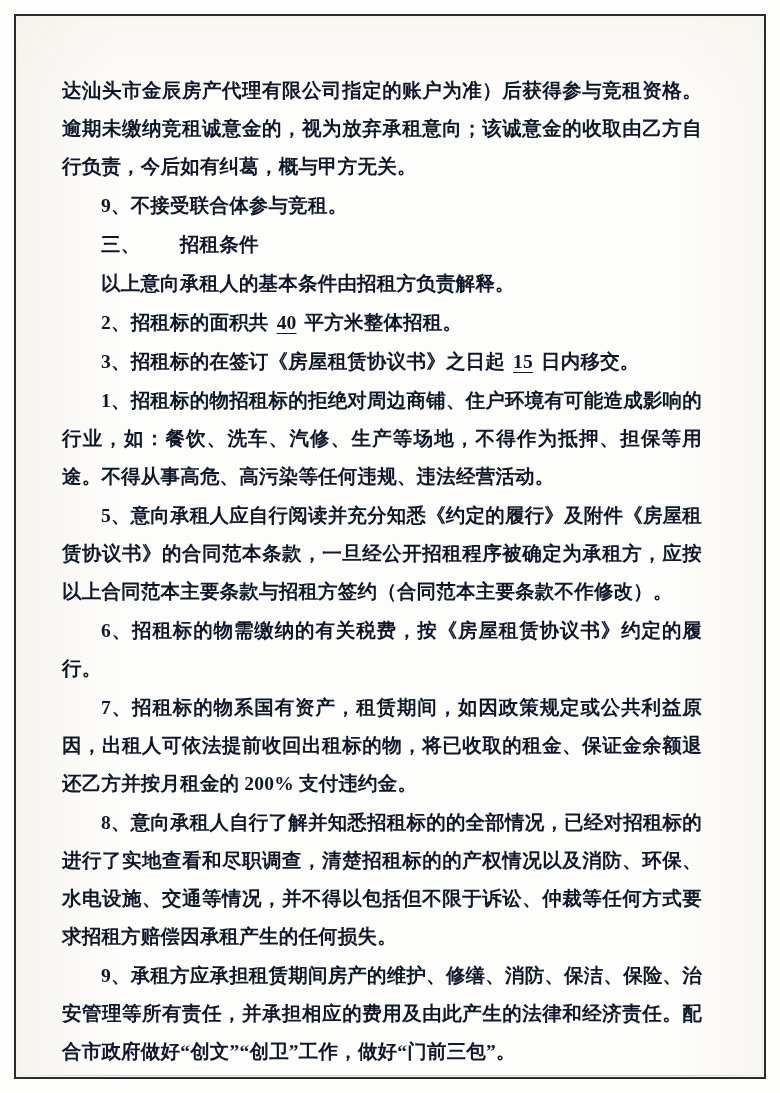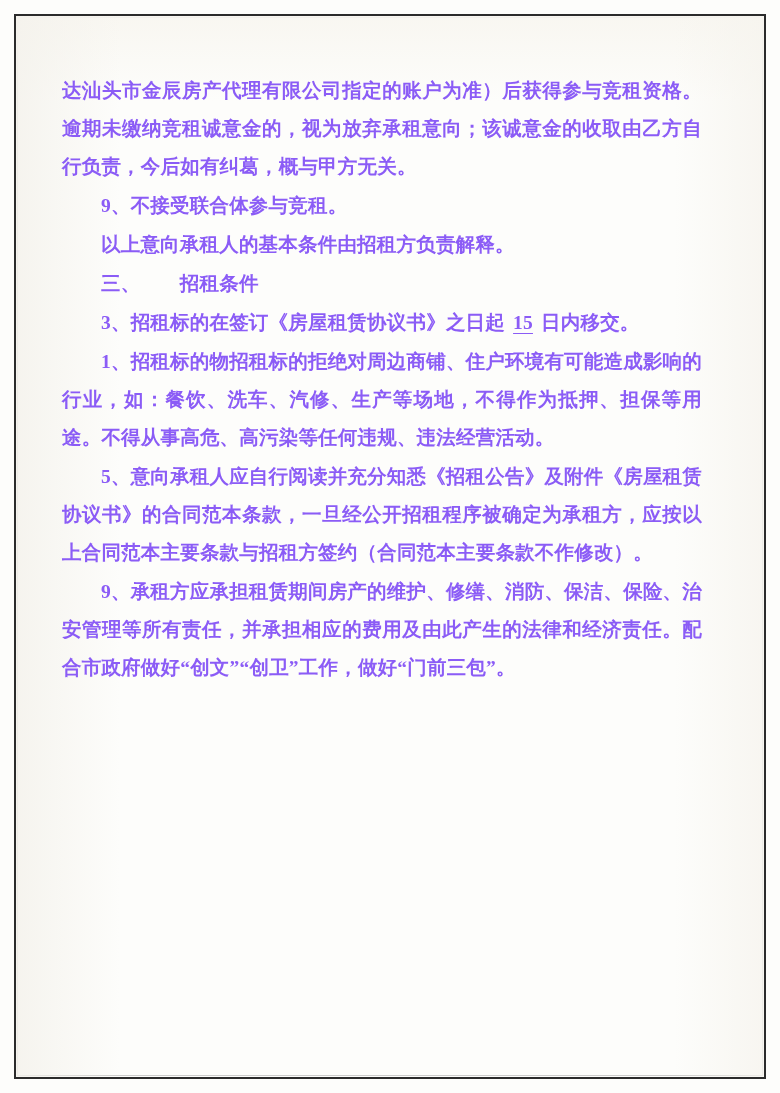--- a/index.html
+++ b/index.html
@@ -46,21 +46,21 @@
   .doc-body {
     position: absolute;
     left: 62px;
     top: 72px;
     width: 640px;
   }
   p.para {
     margin: 0 0 1px 0;
     font-size: 19.5px;
     line-height: 38px;
-    color: #8b5cf6;
+    color: #0f172a;
     letter-spacing: 0.2px;
     text-align: justify;
     font-weight: 600;
     font-family: "Liberation Serif", "DejaVu Serif", serif;
   }
   p.indent {
     text-indent: 2em;
   }
   .u {
     text-decoration: underline;
@@ -76,31 +76,35 @@
 <div class="page">
   <div class="scan-frame"></div>
   <div class="paper-tint"></div>
 
   <div class="doc-body">
 
     <p class="para">达汕头市金辰房产代理有限公司指定的账户为准）后获得参与竞租资格。逾期未缴纳竞租诚意金的，视为放弃承租意向；该诚意金的收取由乙方自行负责，今后如有纠葛，概与甲方无关。</p>
 
     <p class="para indent">9、不接受联合体参与竞租。</p>
 
+    <p class="para indent">三、　　招租条件</p>
+
     <p class="para indent">以上意向承租人的基本条件由招租方负责解释。</p>
 
-    <p class="para indent">三、　　招租条件</p>
 
-
+    <p class="para indent"><span>2、招租标的面积共 <span class="u">40</span> 平方米整体招租。</span></p>
 
     <p class="para indent"><span>3、招租标的在签订<span class="em-title">《房屋租赁协议书》</span>之日起 <span class="u">15</span> 日内移交。</span></p>
 
     <p class="para indent">1、招租标的物招租标的拒绝对周边商铺、住户环境有可能造成影响的行业，如：餐饮、洗车、汽修、生产等场地，不得作为抵押、担保等用途。不得从事高危、高污染等任何违规、违法经营活动。</p>
 
-    <p class="para indent">5、意向承租人应自行阅读并充分知悉<span class="em-title">《招租公告》</span>及附件<span class="em-title">《房屋租赁协议书》</span>的合同范本条款，一旦经公开招租程序被确定为承租方，应按以上合同范本主要条款与招租方签约（合同范本主要条款不作修改）。</p>
+    <p class="para indent">5、意向承租人应自行阅读并充分知悉<span class="em-title">《约定的履行》</span>及附件<span class="em-title">《房屋租赁协议书》</span>的合同范本条款，一旦经公开招租程序被确定为承租方，应按以上合同范本主要条款与招租方签约（合同范本主要条款不作修改）。</p>
 
+    <p class="para indent">6、招租标的物需缴纳的有关税费，按<span class="em-title">《房屋租赁协议书》</span>约定的履行。</p>
 
+    <p class="para indent">7、招租标的物系国有资产，租赁期间，如因政策规定或公共利益原因，出租人可依法提前收回出租标的物，将已收取的租金、保证金余额退还乙方并按月租金的 200% 支付违约金。</p>
 
+    <p class="para indent">8、意向承租人自行了解并知悉招租标的的全部情况，已经对招租标的进行了实地查看和尽职调查，清楚招租标的的产权情况以及消防、环保、水电设施、交通等情况，并不得以包括但不限于诉讼、仲裁等任何方式要求招租方赔偿因承租产生的任何损失。</p>
 
     <p class="para indent">9、承租方应承担租赁期间房产的维护、修缮、消防、保洁、保险、治安管理等所有责任，并承担相应的费用及由此产生的法律和经济责任。配合市政府做好“创文”“创卫”工作，做好“门前三包”。</p>
 
   </div>
 </div>
 
 </body></html>

